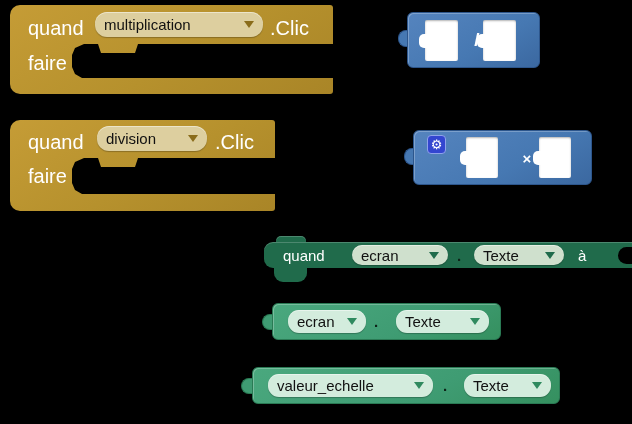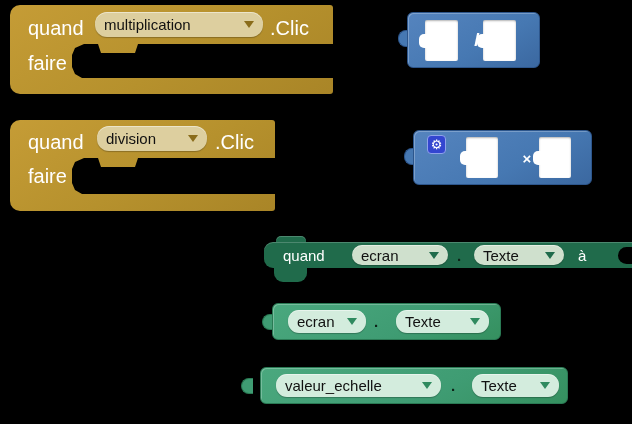--- a/index.html
+++ b/index.html
@@ -141,21 +141,21 @@
     <span class="abs dot" style="left:101px;top:10px;">.</span>
     <div class="abs pill pill-green" style="left:123px;top:6px;width:93px;height:23px;border-radius:11px;">
       <span>Texte</span>
       <span class="caret caret-green"></span>
     </div>
   </div>
 </div>
 
 <div class="abs" style="left:241px;top:367px;width:319px;height:37px;">
   <div class="abs plug plug-green" style="left:0;top:11px;width:12px;height:16px;"></div>
-  <div class="abs get-body" style="left:11px;top:0;width:308px;height:37px;margin-left:8px;">
+  <div class="abs get-body" style="left:11px;top:0;width:308px;height:37px;">
     <div class="abs pill pill-green" style="left:15px;top:6px;width:165px;height:23px;border-radius:11px;">
       <span>valeur_echelle</span>
       <span class="caret caret-green"></span>
     </div>
     <span class="abs dot" style="left:190px;top:10px;">.</span>
     <div class="abs pill pill-green" style="left:211px;top:6px;width:87px;height:23px;border-radius:11px;">
       <span>Texte</span>
       <span class="caret caret-green"></span>
     </div>
   </div>

